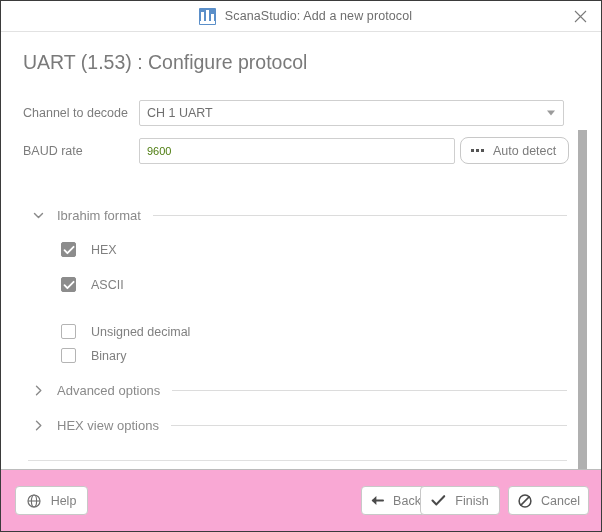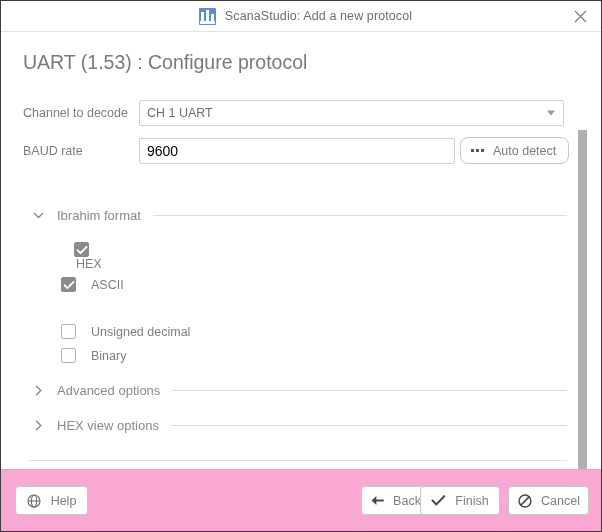--- a/index.html
+++ b/index.html
@@ -135,22 +135,22 @@
   }
 
   .text-input {
     width: 316px;
     height: 26px;
     box-sizing: border-box;
     border: 1px solid #cfcfcf;
     border-radius: 2px;
     background: #ffffff;
     font-family: "Liberation Sans", sans-serif;
-    font-size: 14px;
-    color: #000000;
+    font-size: 11px;
+    color: #4d7c0f;
     padding: 0 7px;
     outline: none;
   }
 
   .autodetect-btn {
     margin-left: 5px;
     height: 27px;
     box-sizing: border-box;
     border: 1px solid #c8c8c8;
     border-radius: 8px;
@@ -211,21 +211,21 @@
   }
 
   
   .cb-row {
     position: absolute;
     left: 60px;
     display: flex;
     align-items: center;
     cursor: default;
   }
-  .cb-0 { top: 210px; flex-direction: column; }
+  .cb-0 { top: 210px; }
   .cb-1 { top: 245px; }
   .cb-2 { top: 292px; }
   .cb-3 { top: 316px; }
 
   .cbox {
     width: 15px;
     height: 15px;
     box-sizing: border-box;
     border-radius: 2px;
     border: 1px solid #b4b4b4;

